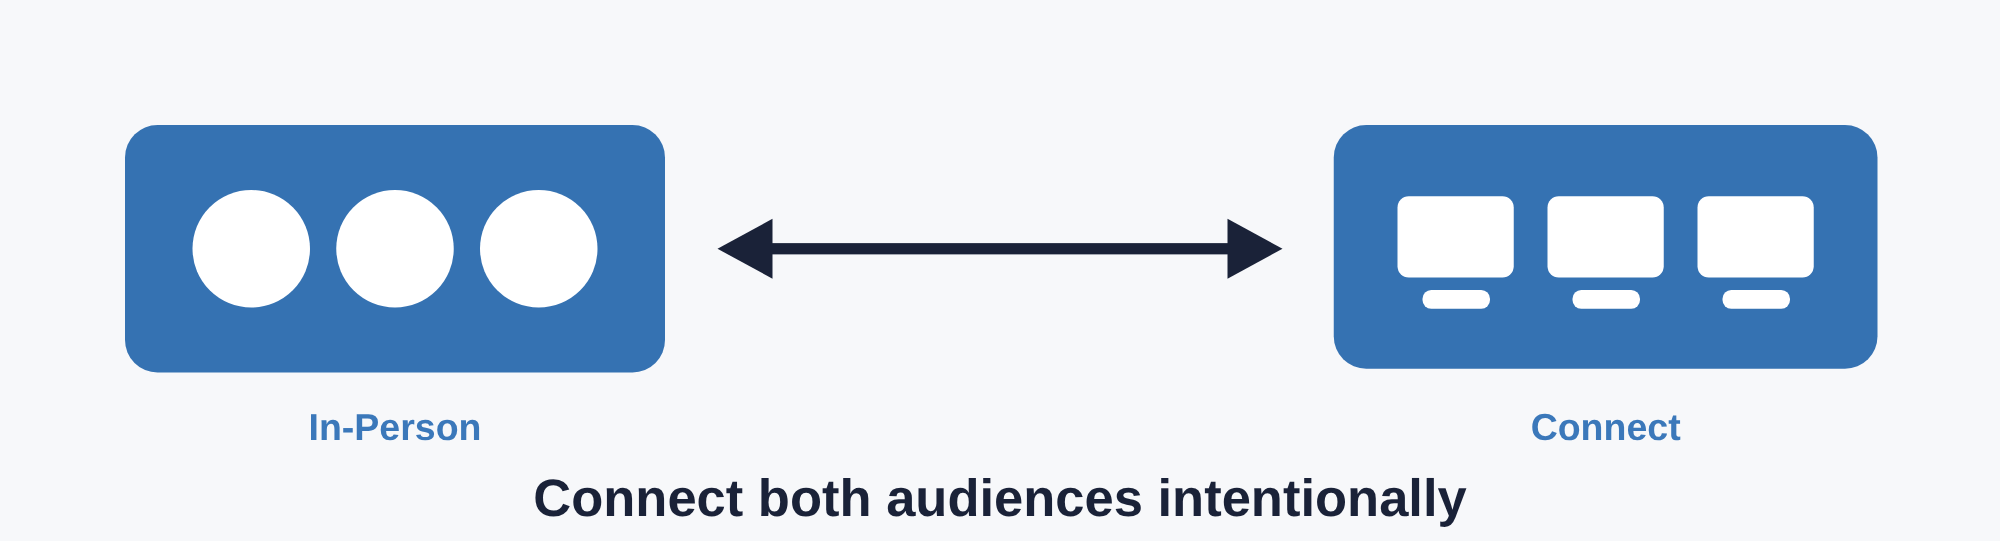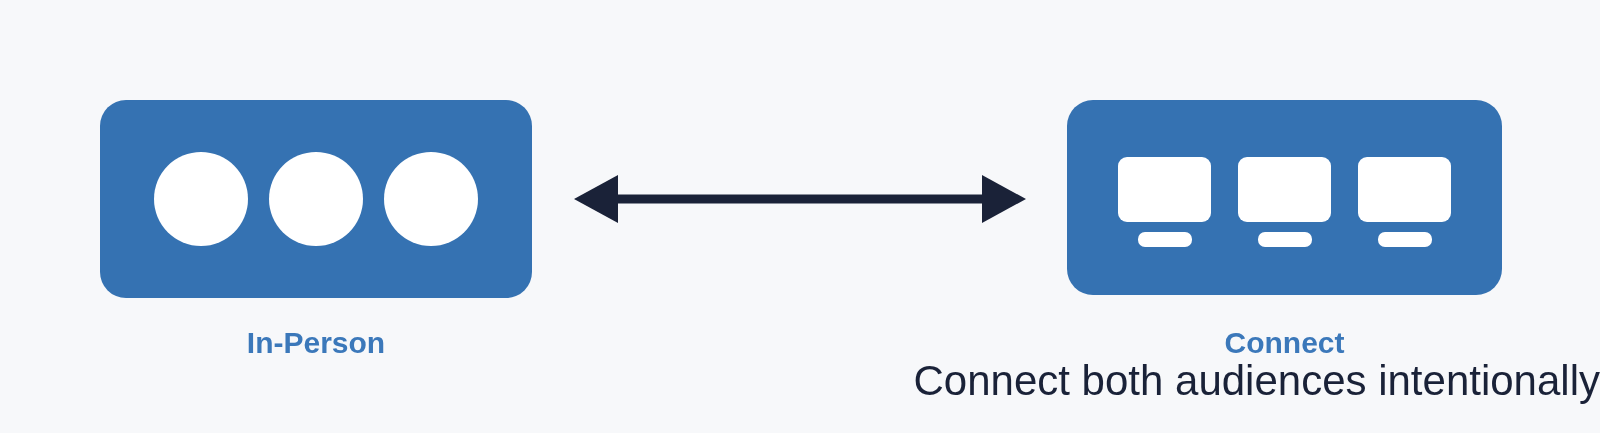--- a/index.html
+++ b/index.html
@@ -58,25 +58,25 @@
     font-size: 30px;
     font-weight: 700;
     color: #3b78ba;
     text-align: center;
     line-height: 1.1;
   }
   .left-label  { left: 100px;  width: 432px; }
   .right-label { left: 1067px; width: 435px; }
   .caption {
     position: absolute;
-    left: 0; top: 358px;
+    left: 0; top: 376px;
     width: 1600px;
-    text-align: right;
+    text-align: center;
     font-size: 42px;
-    font-weight: 400;
+    font-weight: 700;
     color: #1a2238;
     line-height: 1.1;
   }
 </style>
 </head>
 <body>
 
 <div class="canvas">
 
   <div class="box left-box">

